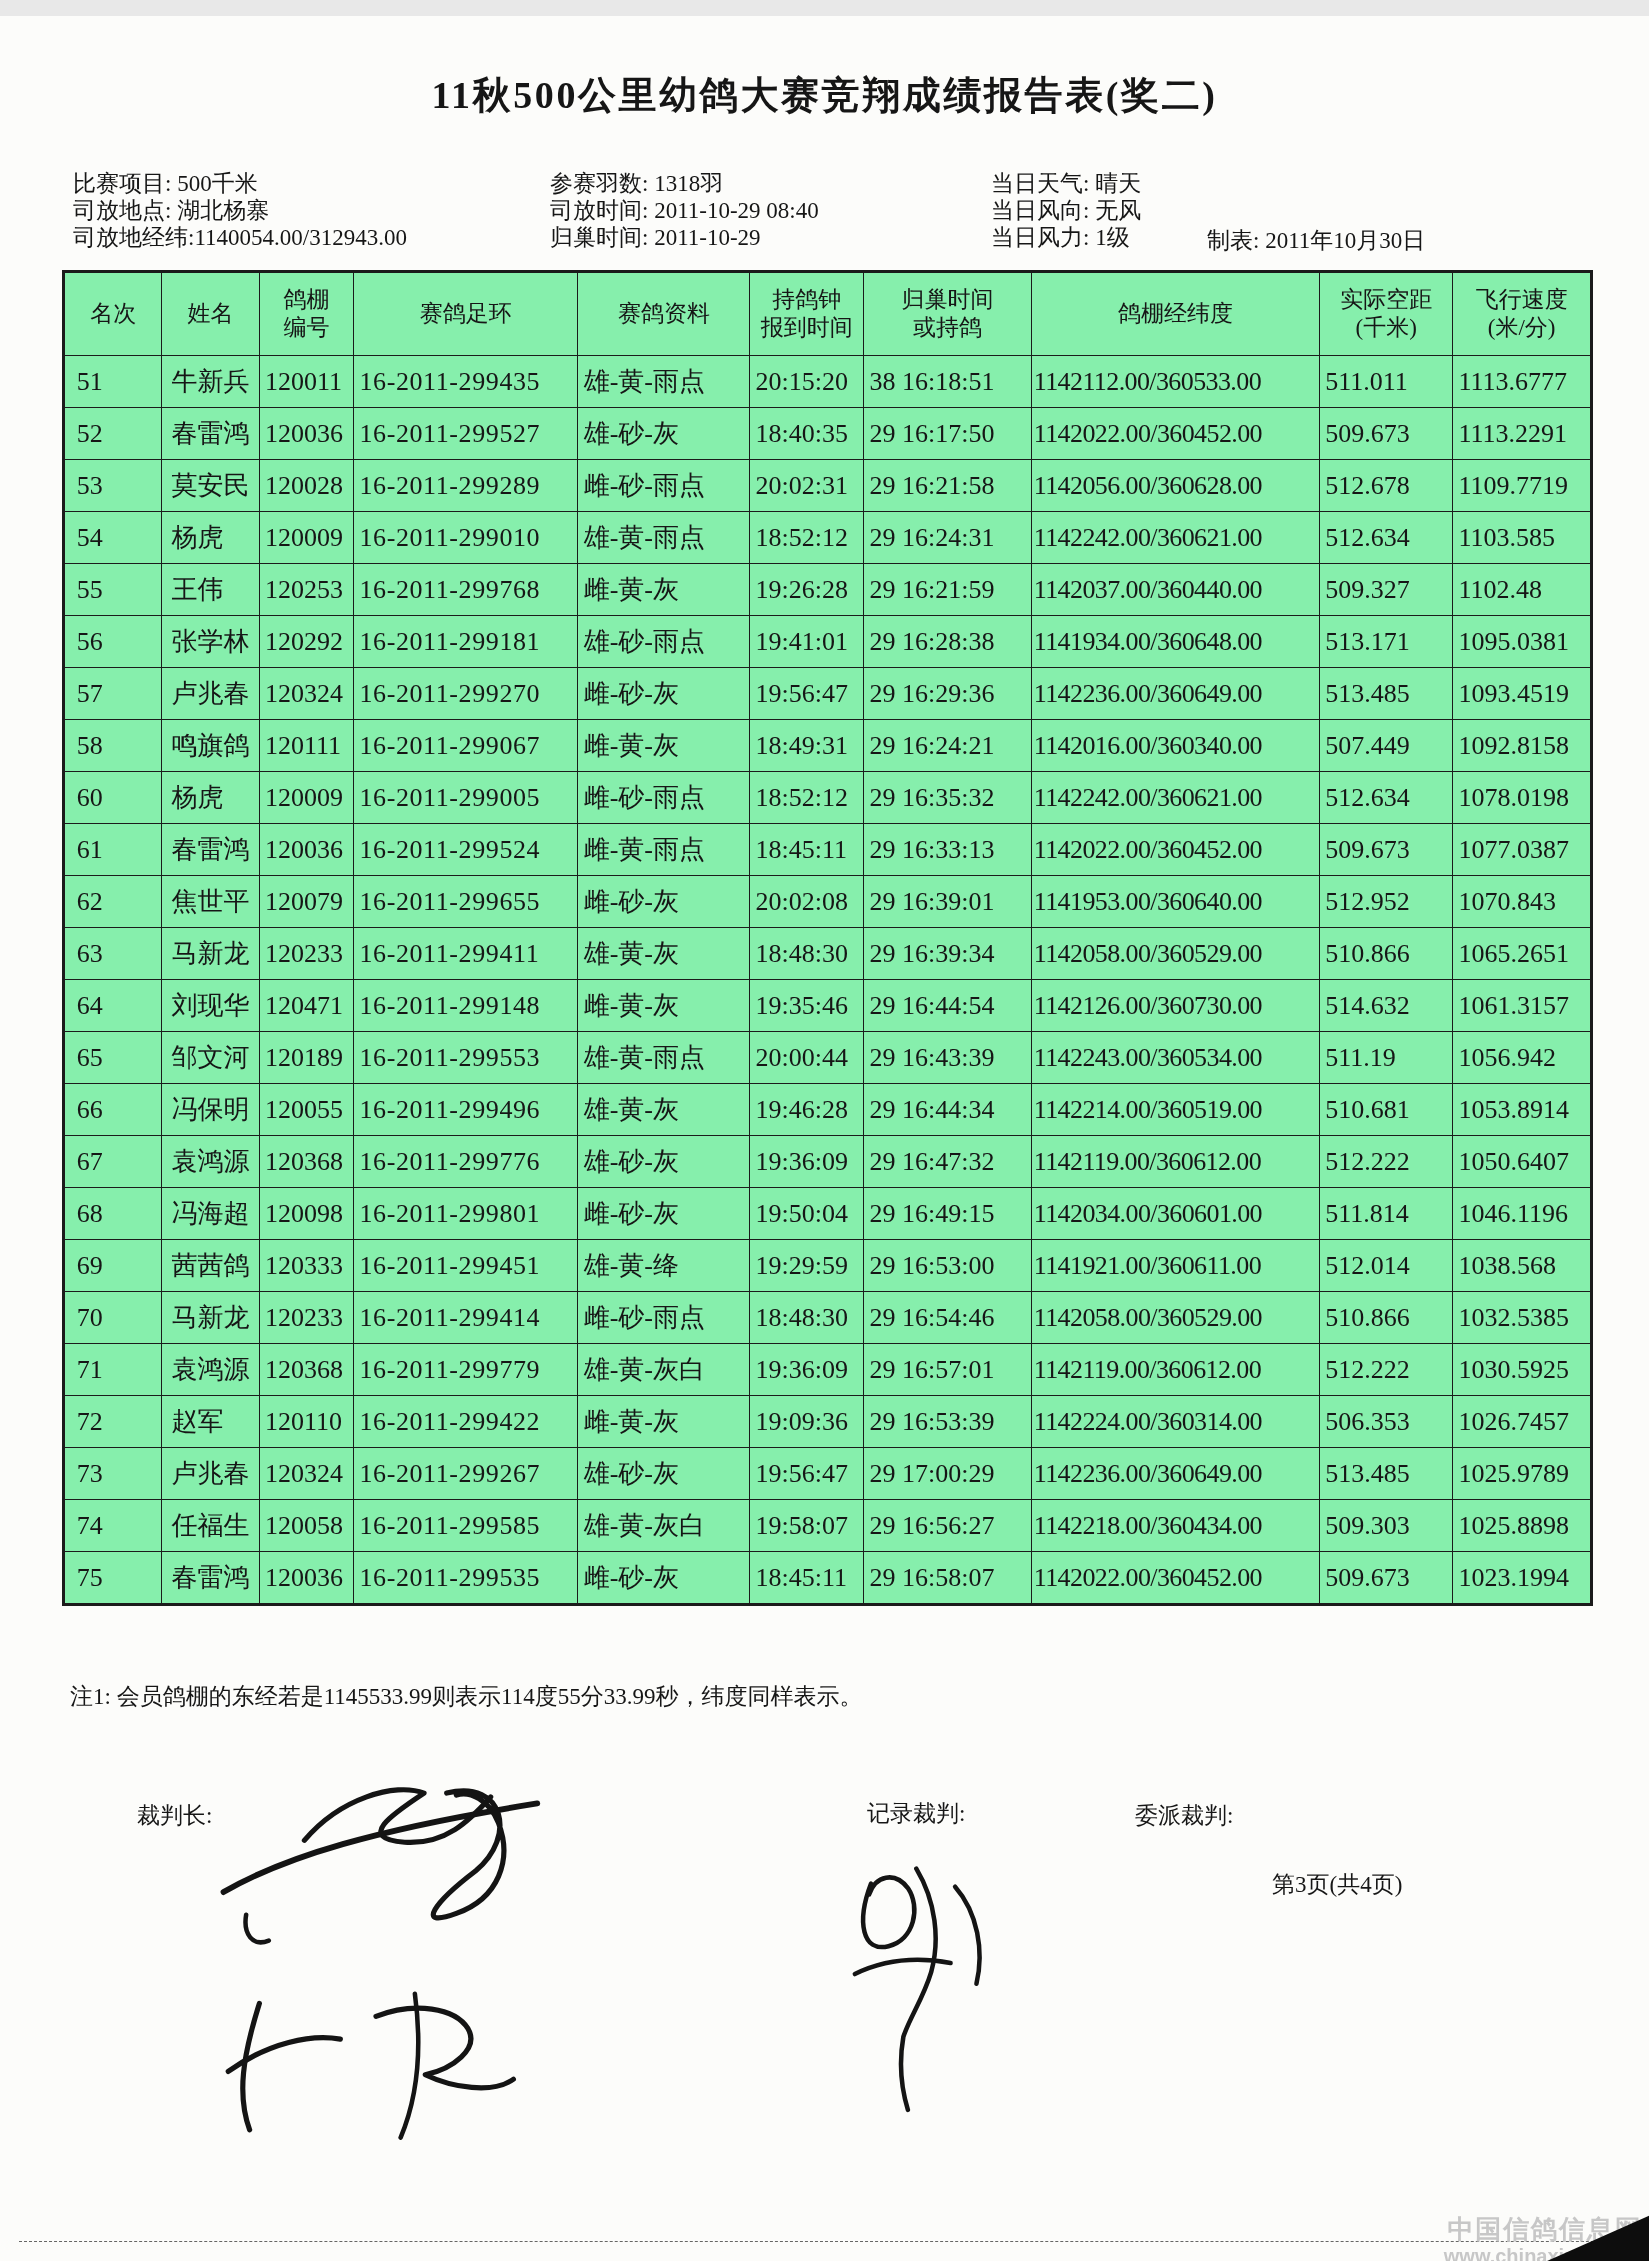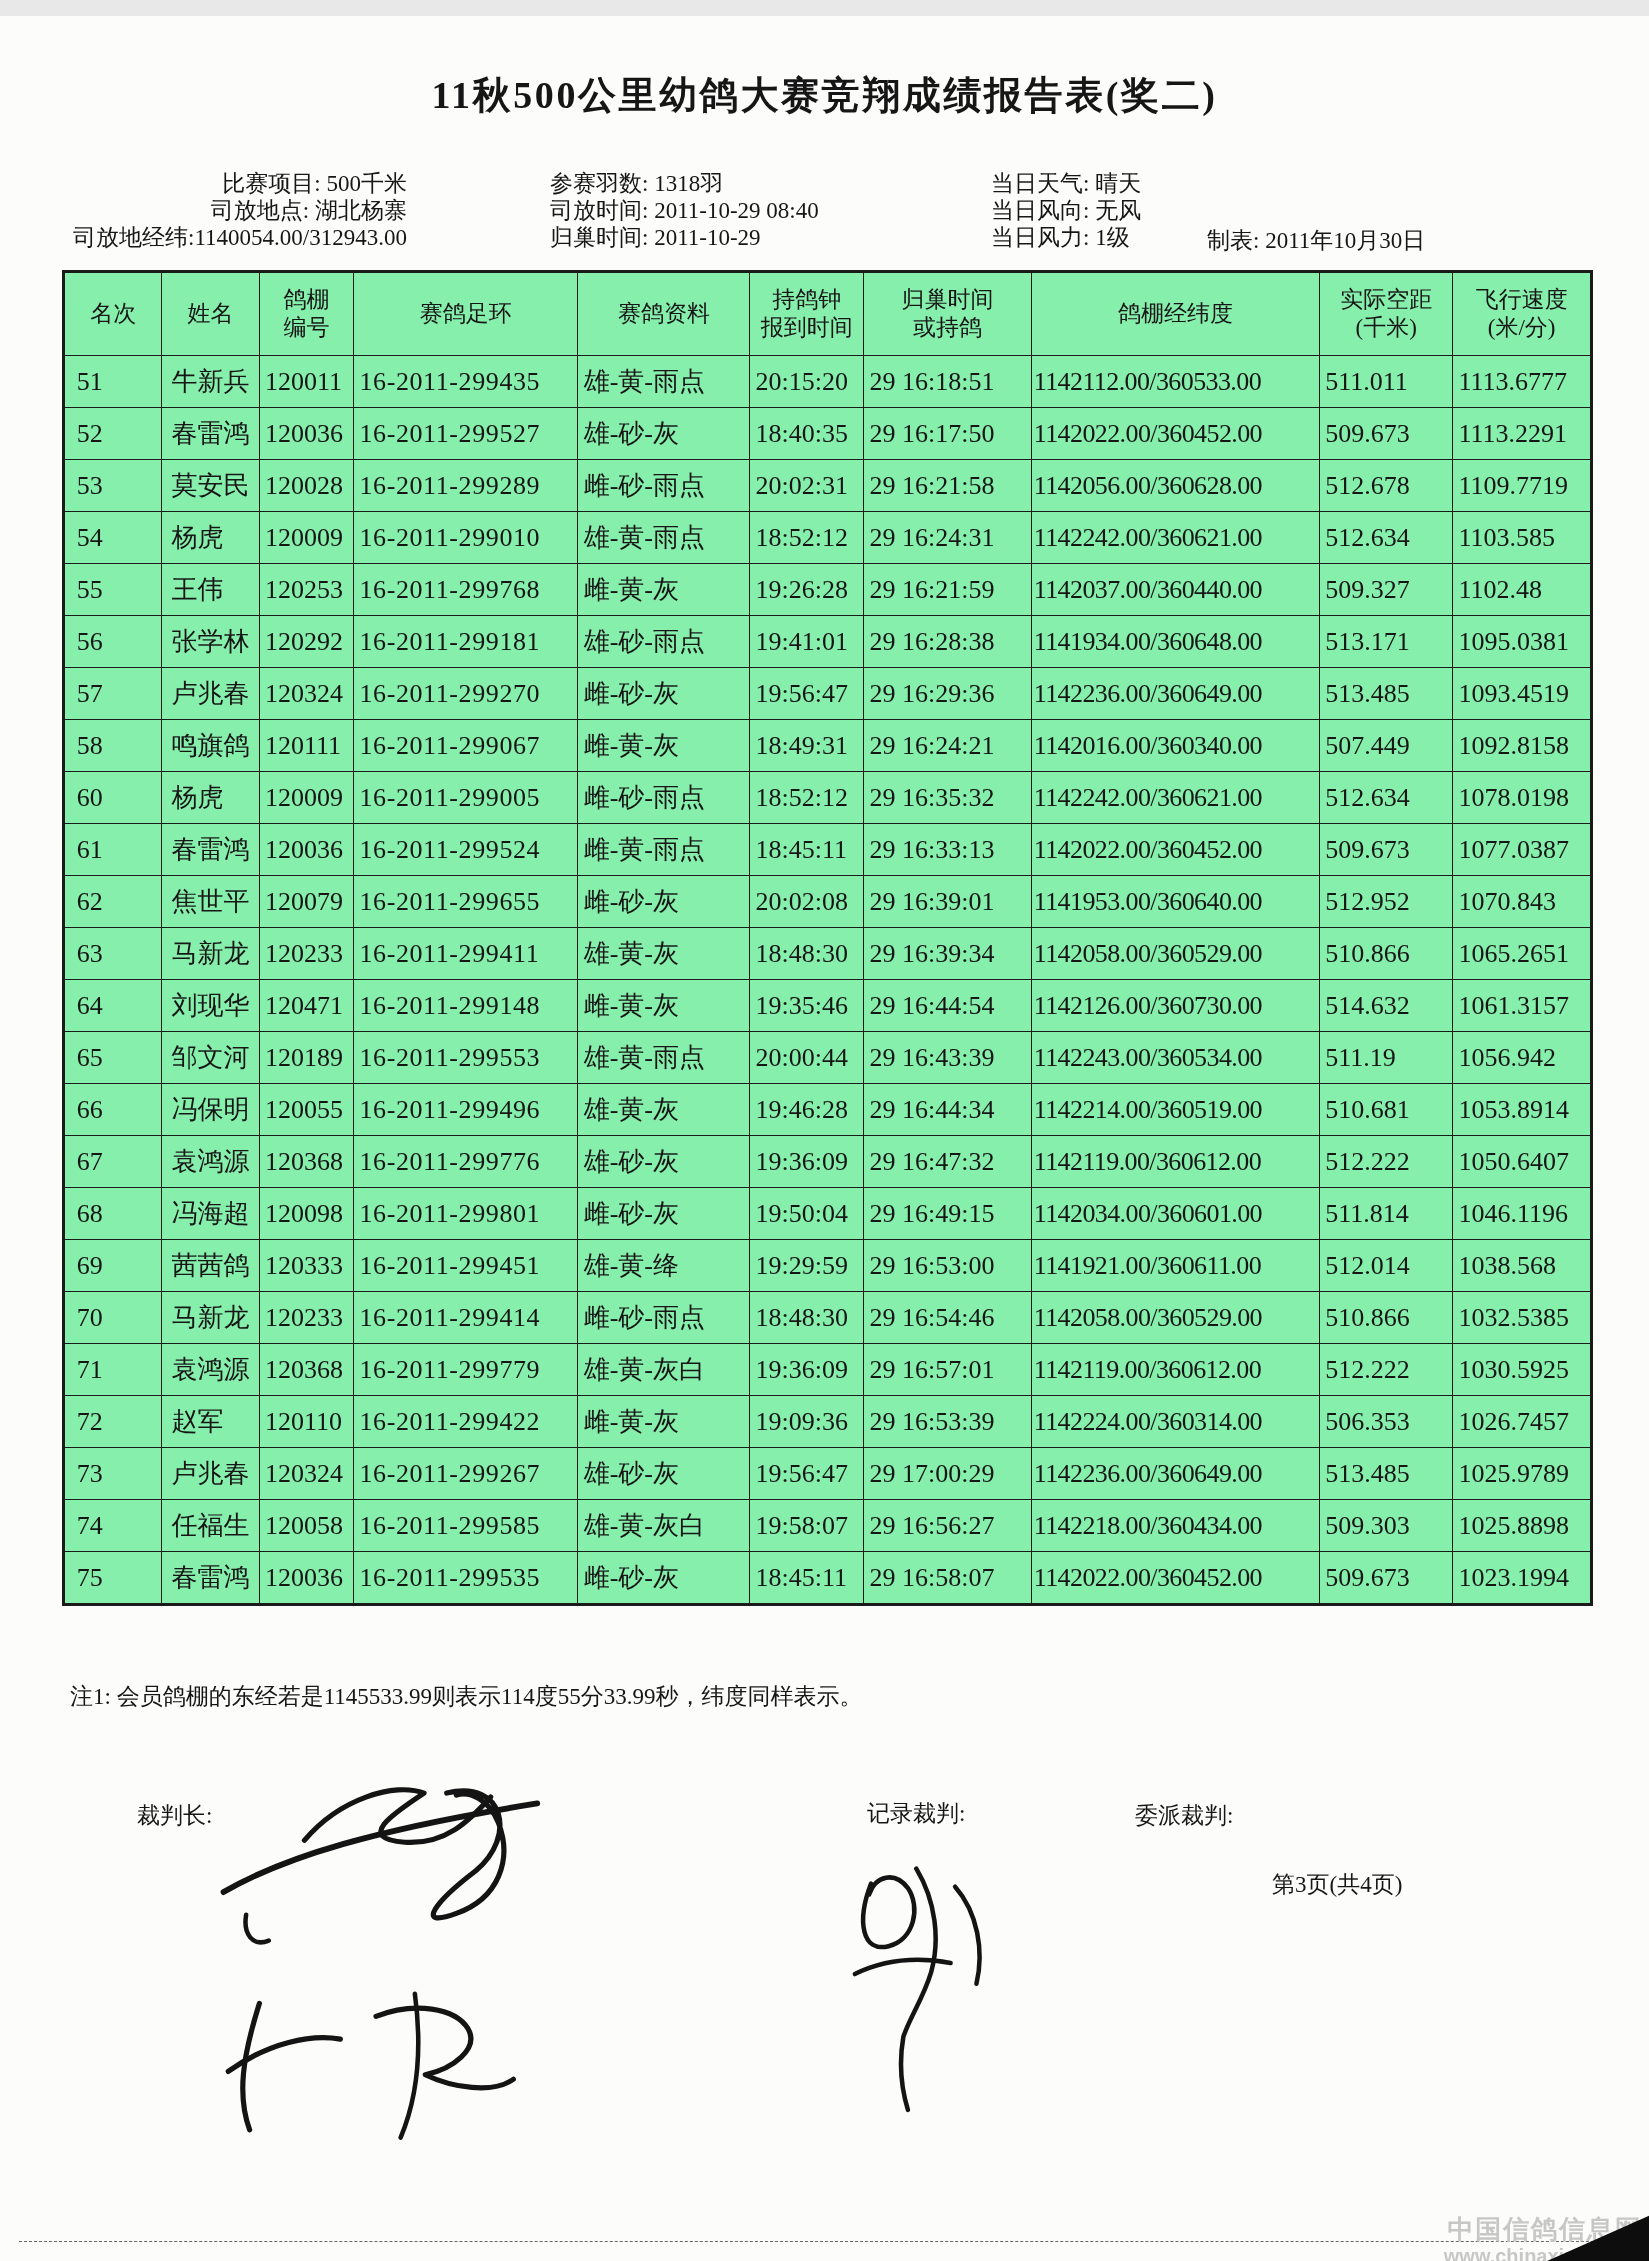--- a/index.html
+++ b/index.html
@@ -14,21 +14,21 @@
   }
   
   .title{
     position:absolute;left:0;top:54px;width:100%;
     text-align:center;
     font-size:38px;font-weight:bold;letter-spacing:2.6px;
   }
   
   .info-col{position:absolute;top:154px;font-size:23px;line-height:27px;white-space:nowrap;}
   .info-col div{height:27px;}
-  .info-left{left:73px;text-align:right;}
+  .info-left{left:73px;}
   .info-mid{left:550px;}
   .info-right{left:991px;}
   .maker{position:absolute;left:1207px;top:209px;font-size:23px;white-space:nowrap;}
   
   table.results{
     position:absolute;left:62px;top:254px;
     width:1531px;
     border-collapse:collapse;table-layout:fixed;
     background:#86efac;
   }
@@ -137,21 +137,21 @@
         </tr>
       </thead>
     <tbody>
         <tr>
           <td>51</td>
           <td>牛新兵</td>
           <td>120011</td>
           <td>16-2011-299435</td>
           <td>雄-黄-雨点</td>
           <td>20:15:20</td>
-          <td>29 16:18:51</td>
+          <td>38 16:18:51</td>
           <td>1142112.00/360533.00</td>
           <td>511.011</td>
           <td>1113.6777</td>
         </tr>
         <tr>
           <td>52</td>
           <td>春雷鸿</td>
           <td>120036</td>
           <td>16-2011-299527</td>
           <td>雄-砂-灰</td>

